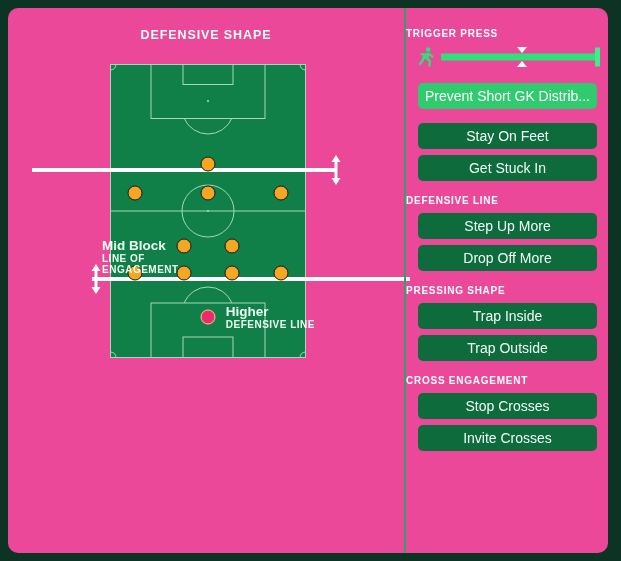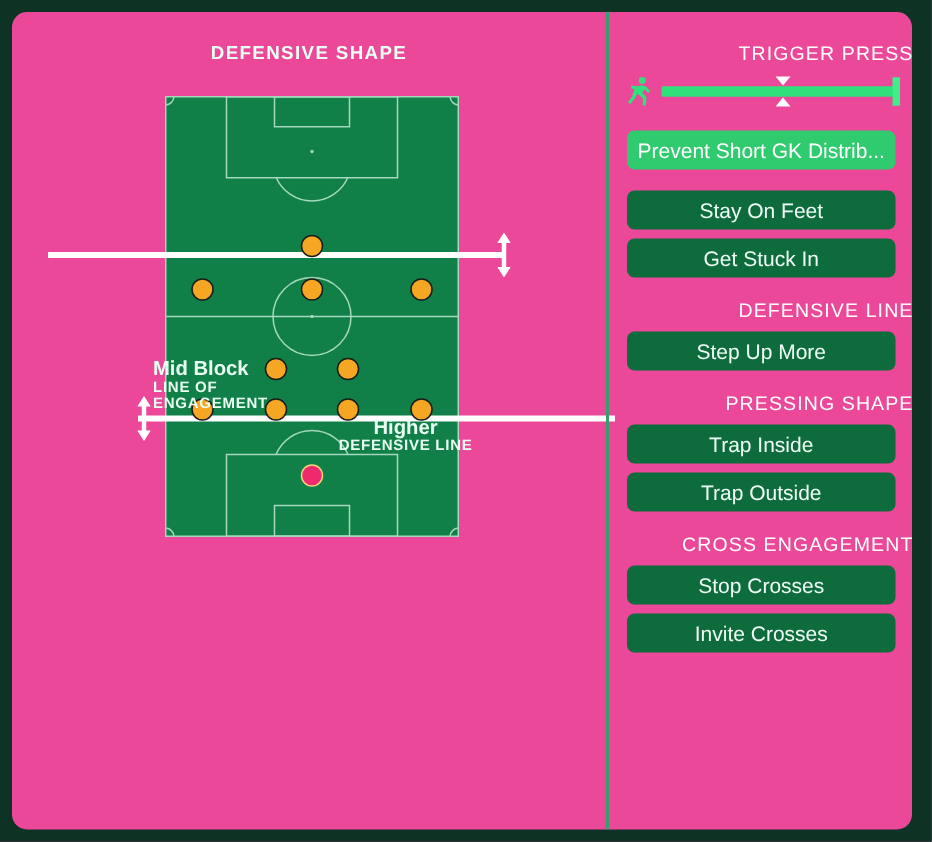--- a/index.html
+++ b/index.html
@@ -109,22 +109,22 @@
     letter-spacing: 0.5px;
     display: block;
   }
 
   #label-loe {
     left: -8px;
     top: 174px;
   }
   #label-dl {
     right: -9px;
-    top: 213px;
-    text-align: center;
+    top: 240px;
+    text-align: left;
   }
 
   #divider {
     position: absolute;
     left: 396px;
     top: 0;
     width: 1.5px;
     height: 545px;
     background: #33a06b;
   }
@@ -133,24 +133,24 @@
   #controls {
     position: absolute;
     left: 398px;
     top: 0;
     width: 203px;
     height: 545px;
   }
 
   .section-header {
     color: #ffffff;
-    font-size: 13px;
-    font-weight: normal;
+    font-size: 10px;
+    font-weight: bold;
     letter-spacing: 0.75px;
-    text-align: right;
+    text-align: left;
     margin: 0 0 7px 0;
   }
   .section-header.first { margin-top: 20px; }
 
   .value-text {
     color: #f2fff8;
     font-size: 14.5px;
     text-align: center;
     margin: 3px 0 6px 0;
   }
@@ -349,20 +349,21 @@
       </div>
 
       <div class="group">
         <button class="btn">Stay On Feet</button>
         <button class="btn">Get Stuck In</button>
       </div>
 
       <div class="group">
         <div class="section-header">DEFENSIVE LINE</div>
         <button class="btn">Step Up More</button>
+        <button class="btn">Drop Off More</button>
       </div>
 
       <div class="group">
         <div class="section-header">PRESSING SHAPE</div>
         <button class="btn">Trap Inside</button>
         <button class="btn">Trap Outside</button>
       </div>
 
       <div class="group">
         <div class="section-header">CROSS ENGAGEMENT</div>

